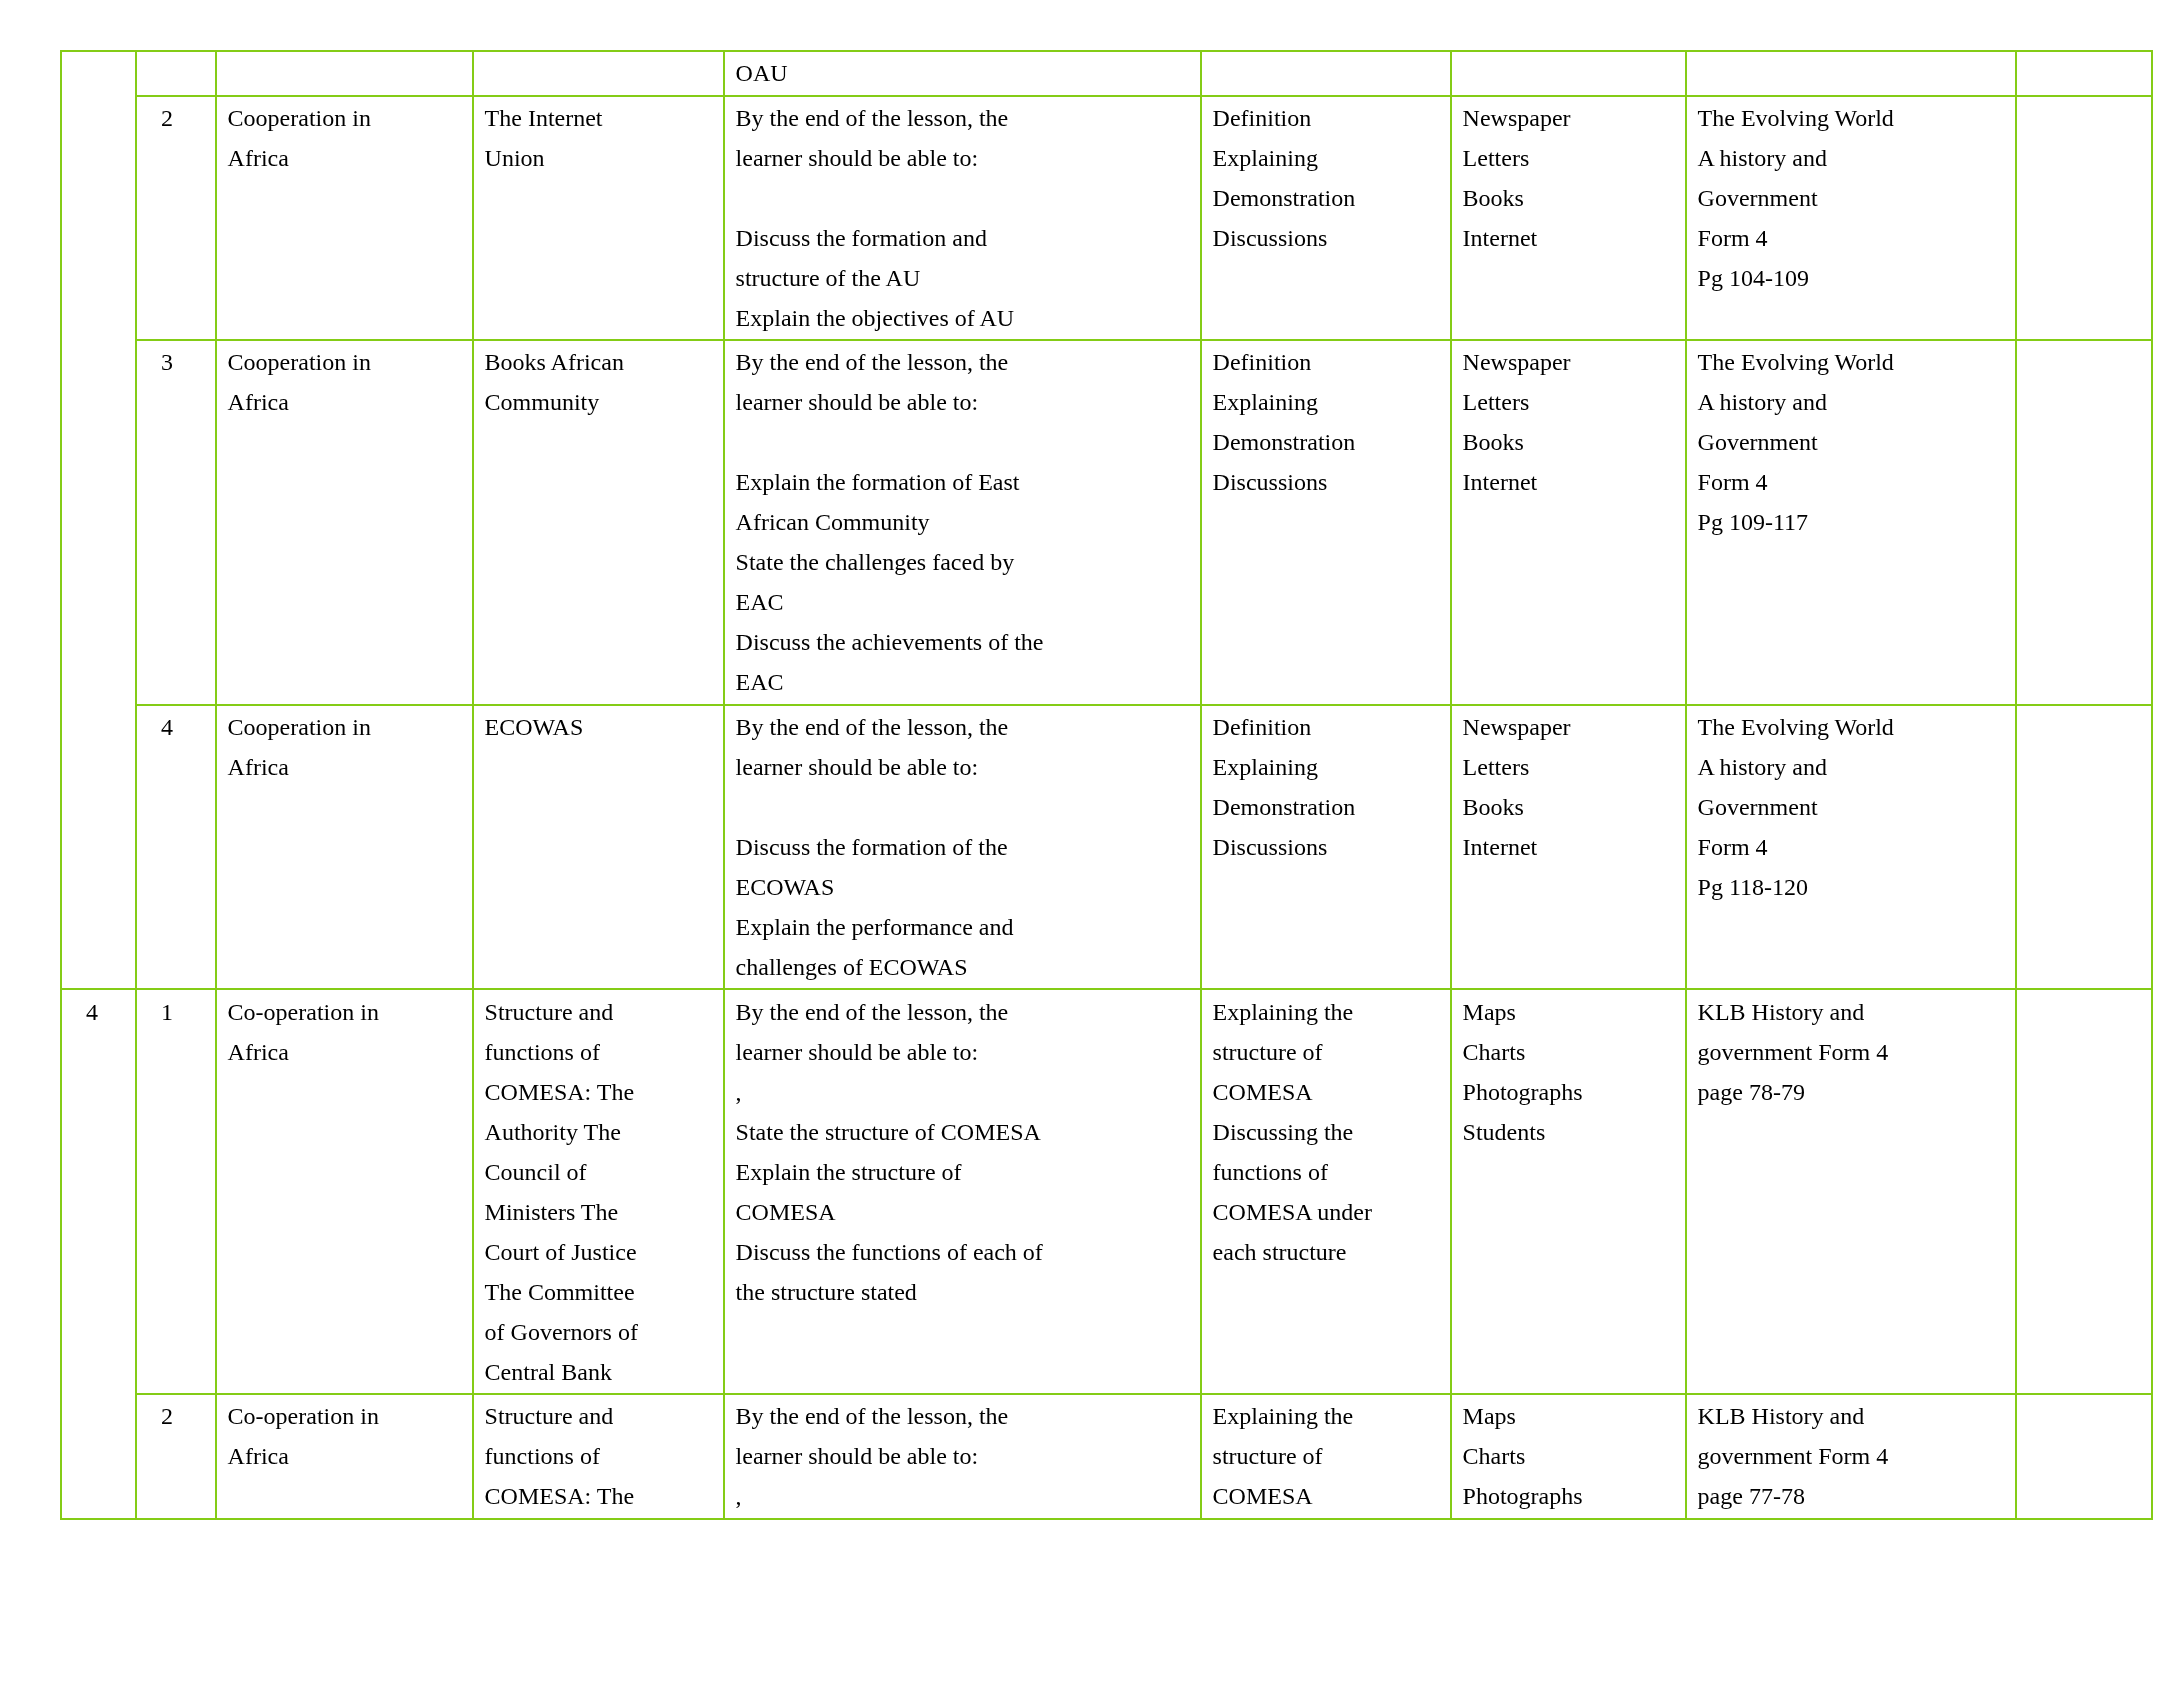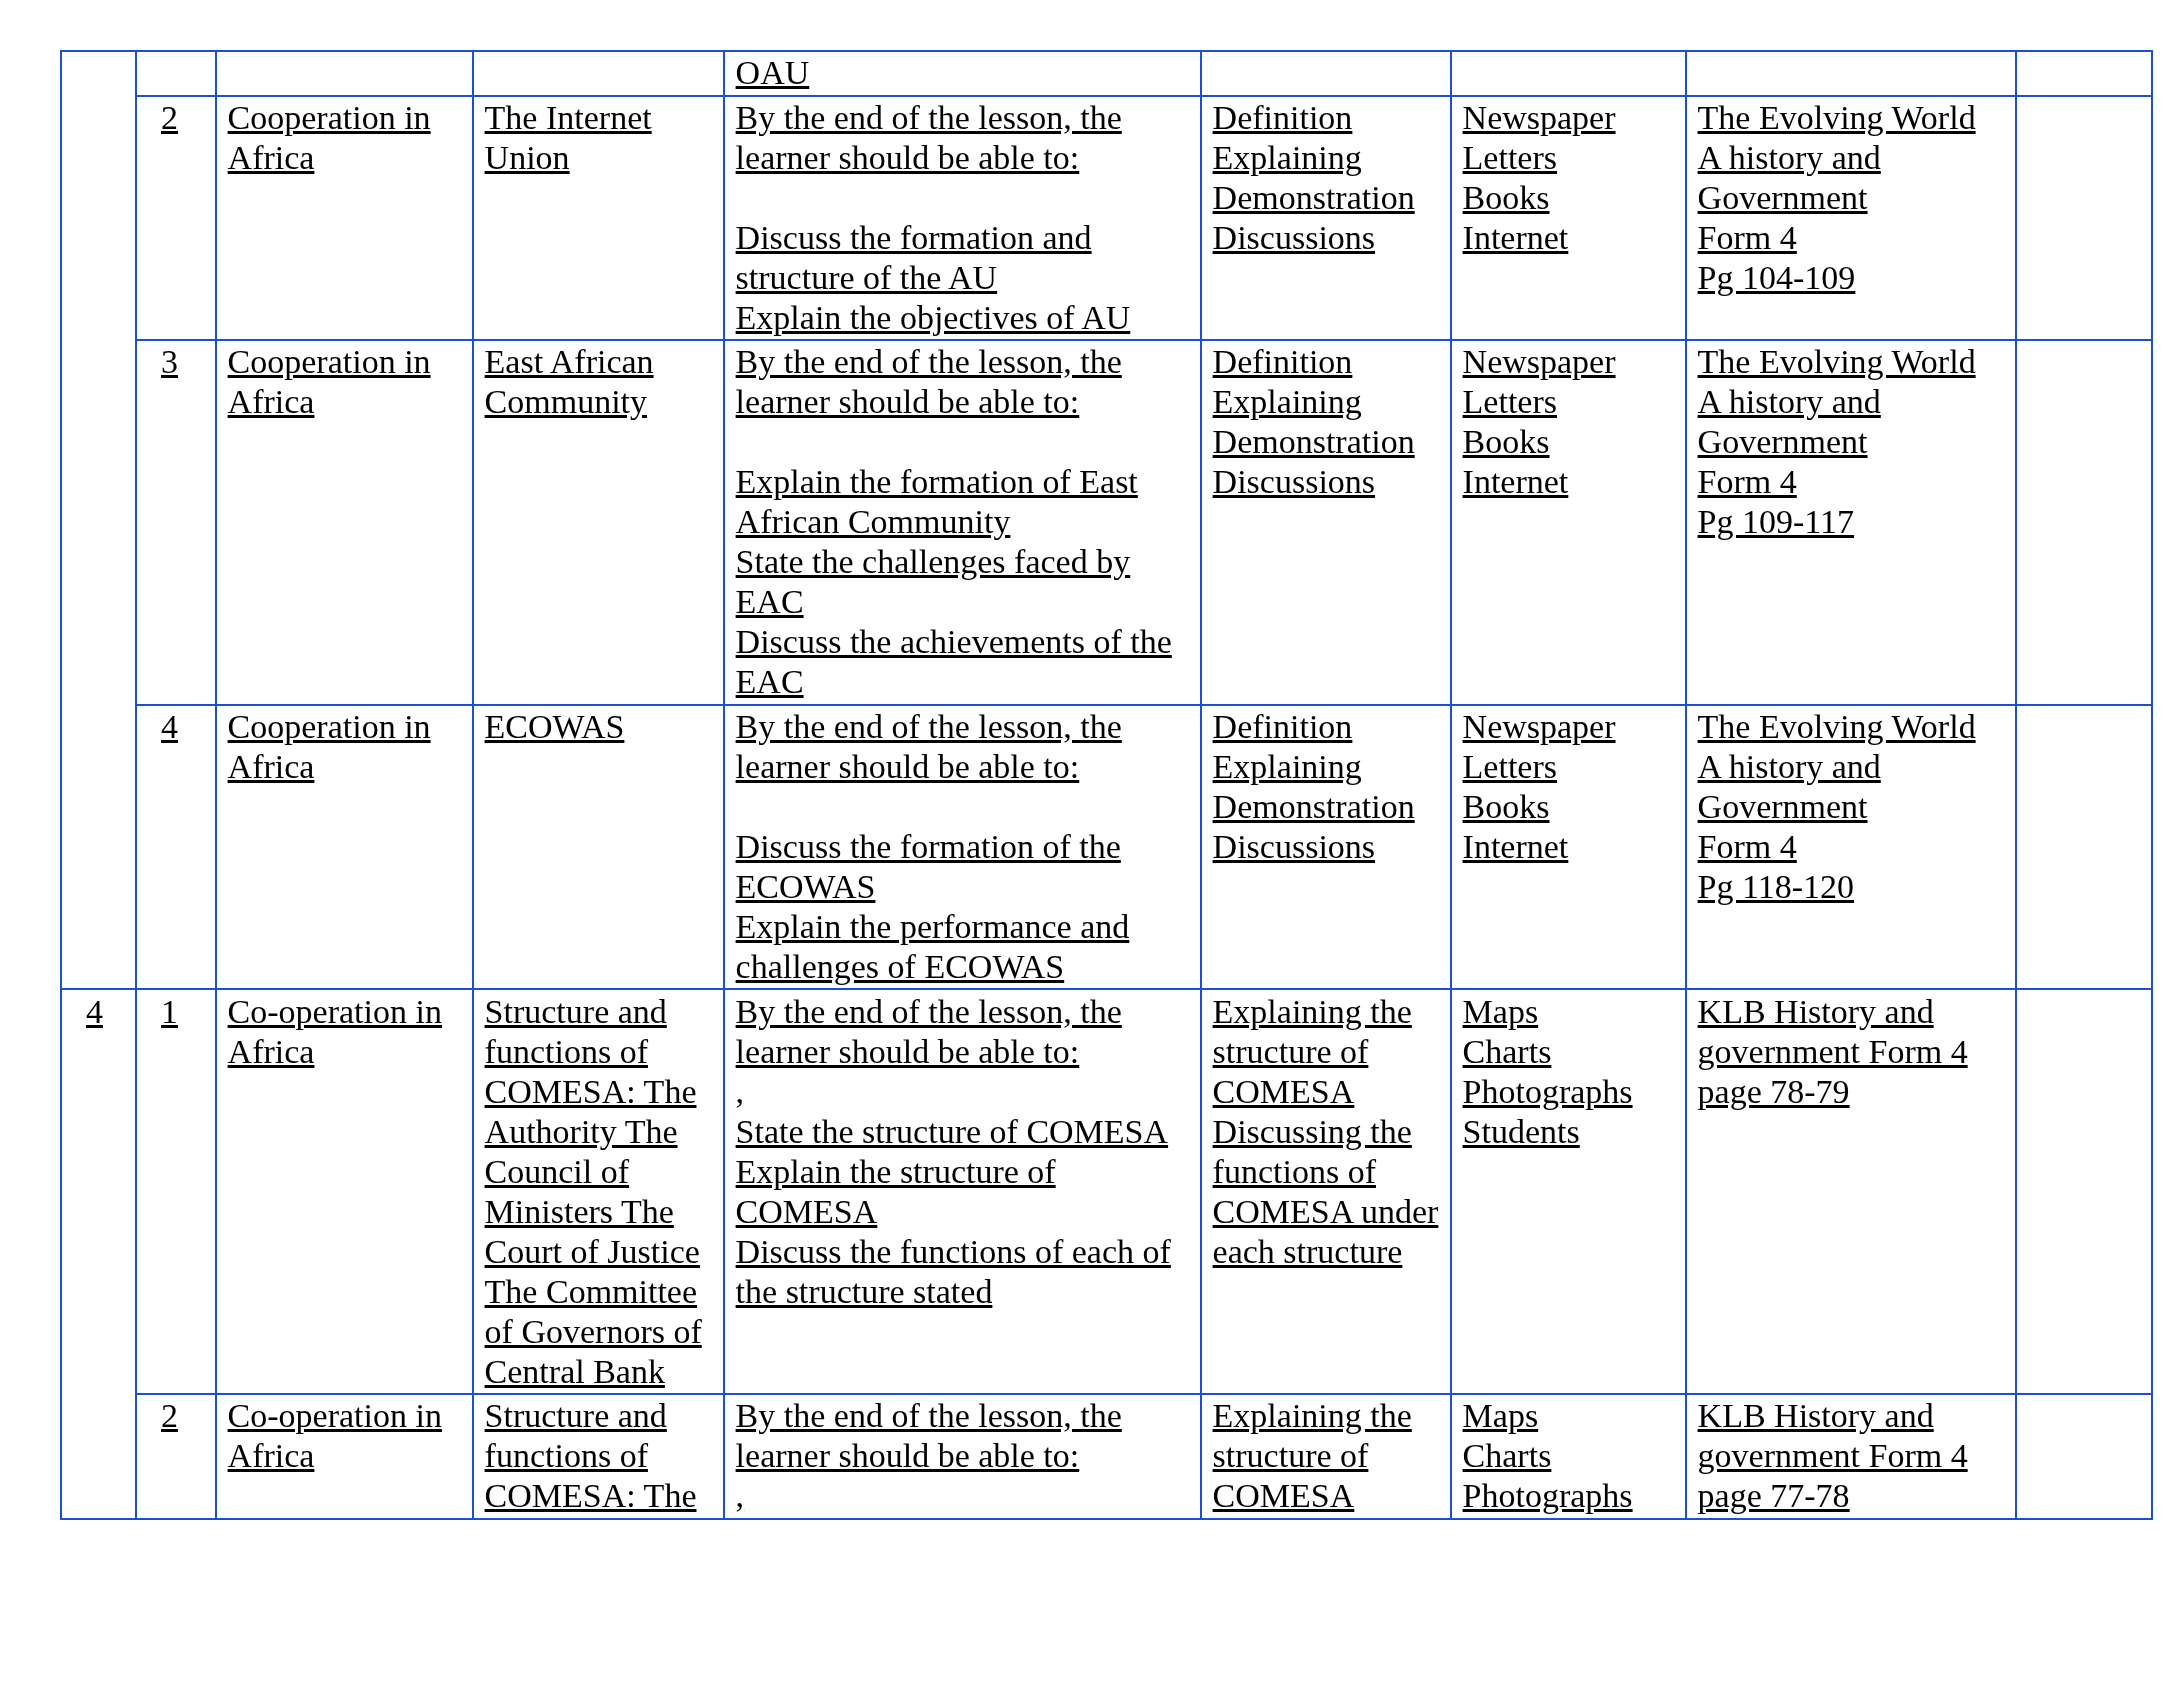--- a/index.html
+++ b/index.html
@@ -17,29 +17,28 @@
   table.sow {
     position: absolute;
     left: 60px;
     top: 50px;
     width: 2091px;
     border-collapse: collapse;
     table-layout: fixed;
     border: 2.6px solid #000000;
   }
   table.sow td {
-    border: 2px solid #1d4ed8;
+    border: 2px solid #84cc16;
     vertical-align: top;
-    font-size: 34px;
+    font-size: 24px;
     line-height: 40px;
     white-space: pre-line;
     padding: 1.3px 10.6px 1.3px 10.6px;
     overflow: hidden;
     word-wrap: break-word;
-    text-decoration: underline;
   }
   table.sow td.num {
     padding-left: 24px;
     white-space: normal;
   }
   tr.section-end > td,
   td.section-bottom {
     border-bottom-width: 2.6px;
   }
   tr.r0 { height: 39px; }
@@ -103,21 +102,21 @@
 Government
 Form 4
 Pg 104-109</td>
     <td></td>
   </tr>
 
   <tr class="r2">
     <td class="num">3</td>
     <td>Cooperation in
 Africa</td>
-    <td>East African
+    <td>Books African
 Community</td>
     <td>By the end of the lesson, the
 learner should be able to:
 
 Explain the formation of East
 African Community
 State the challenges faced by
 EAC
 Discuss the achievements of the
 EAC</td>

